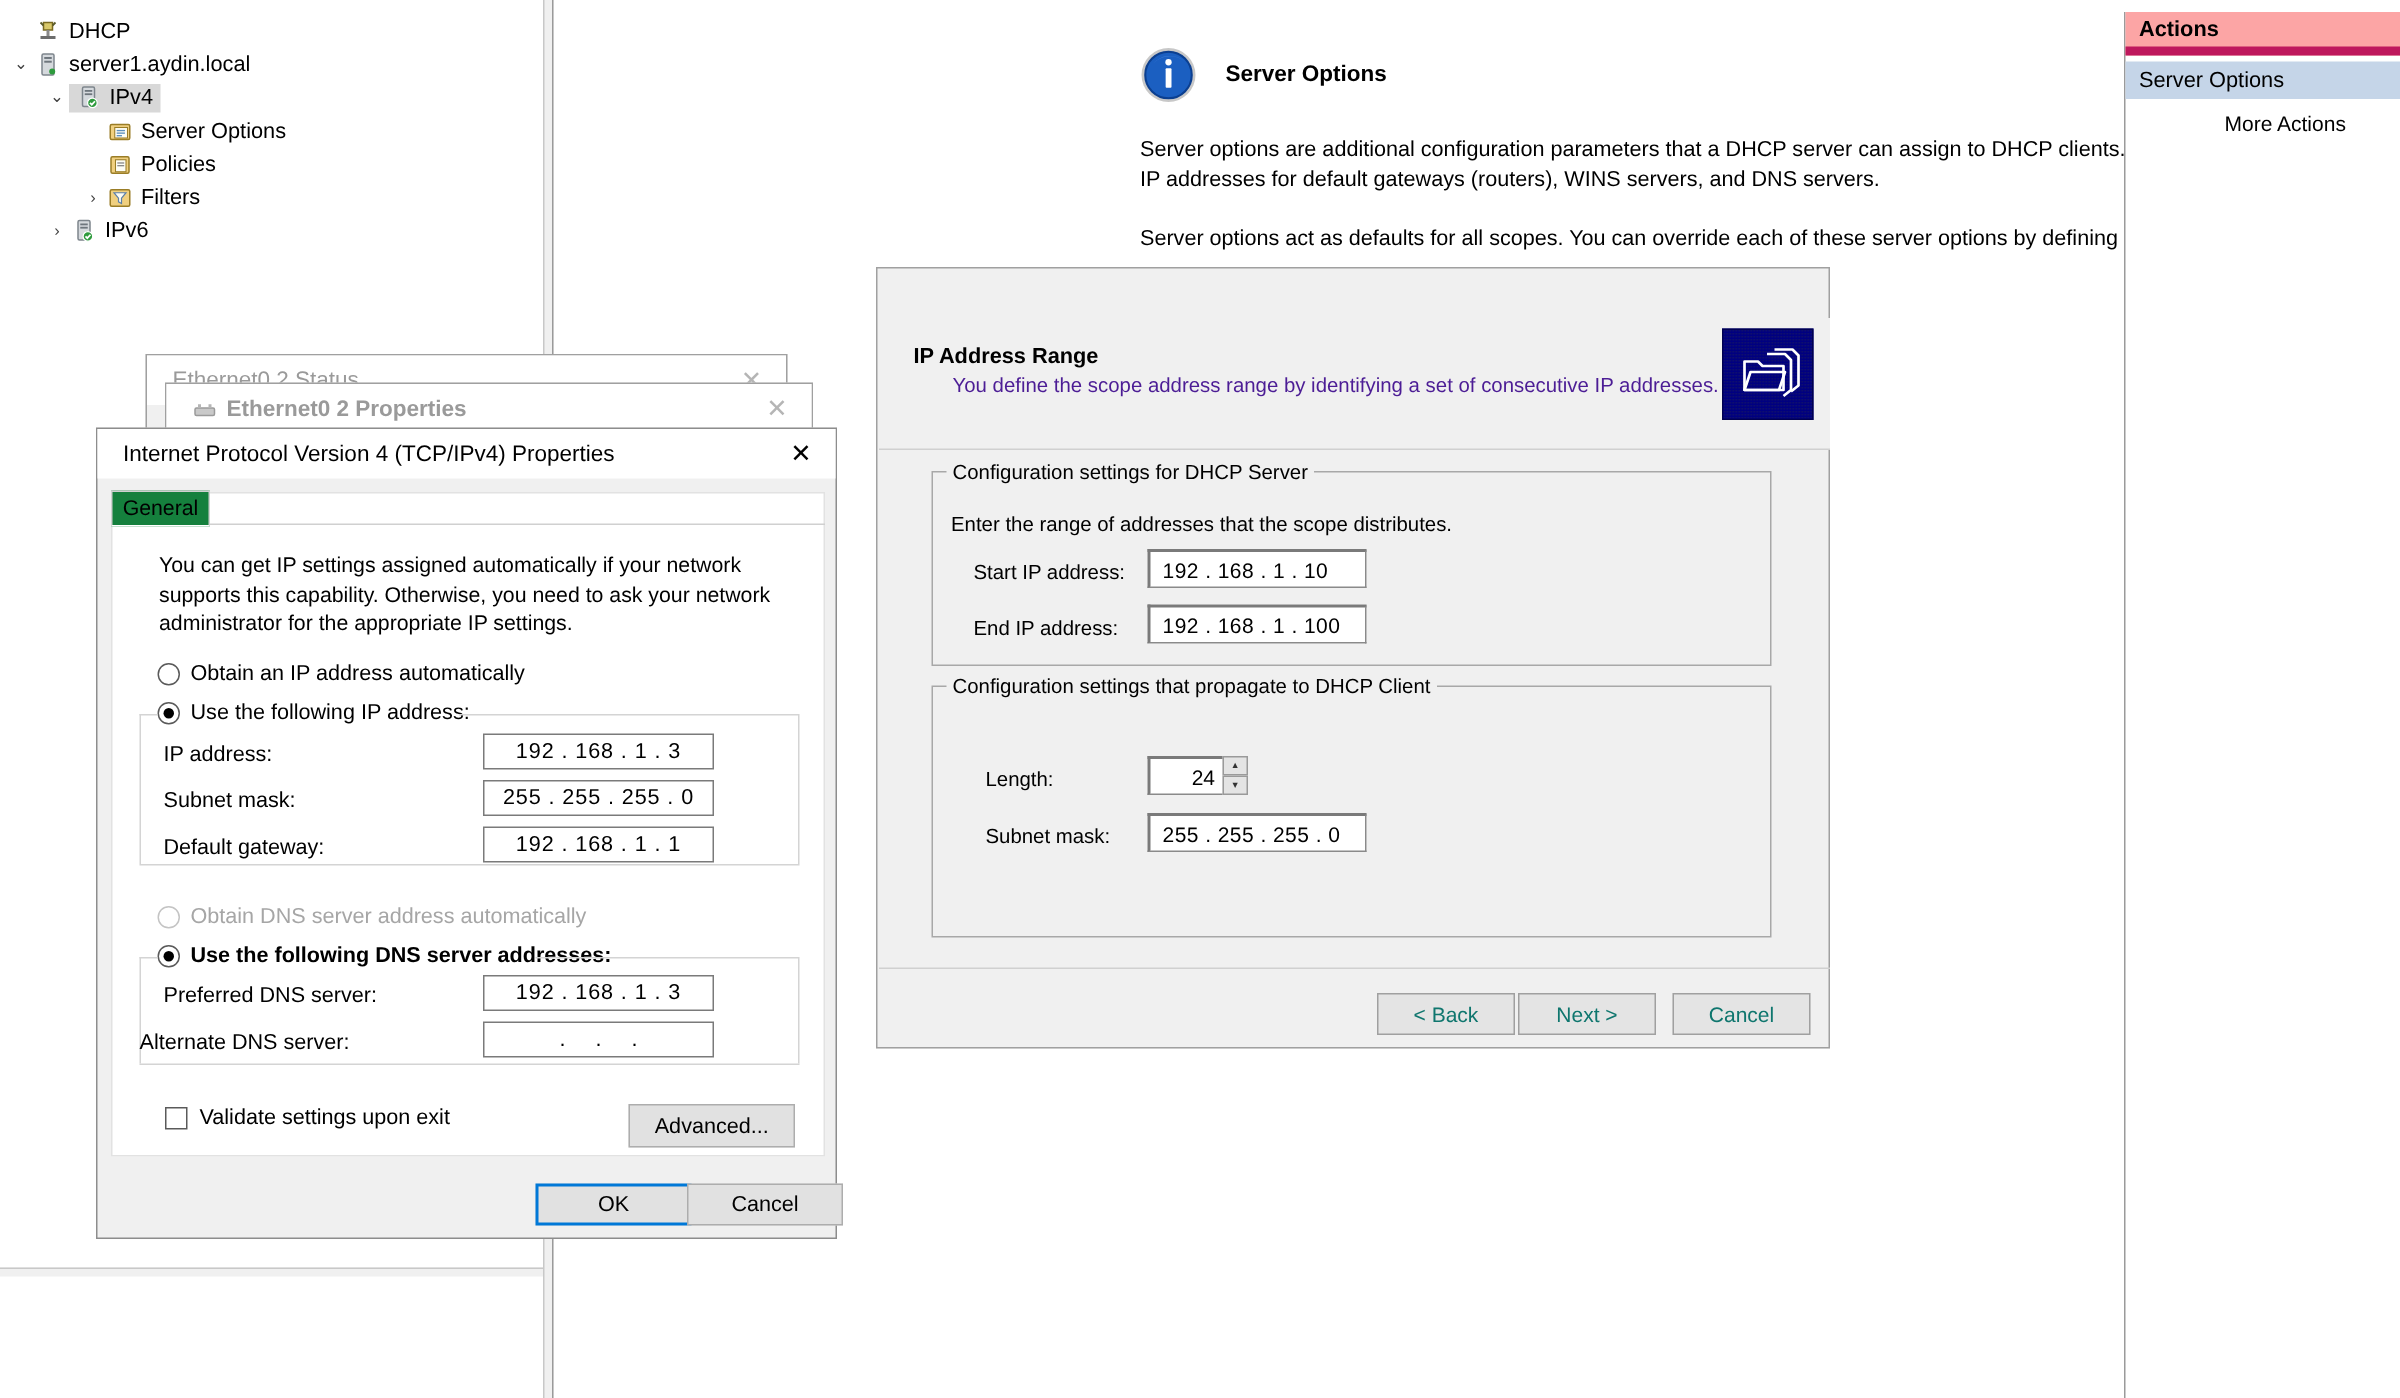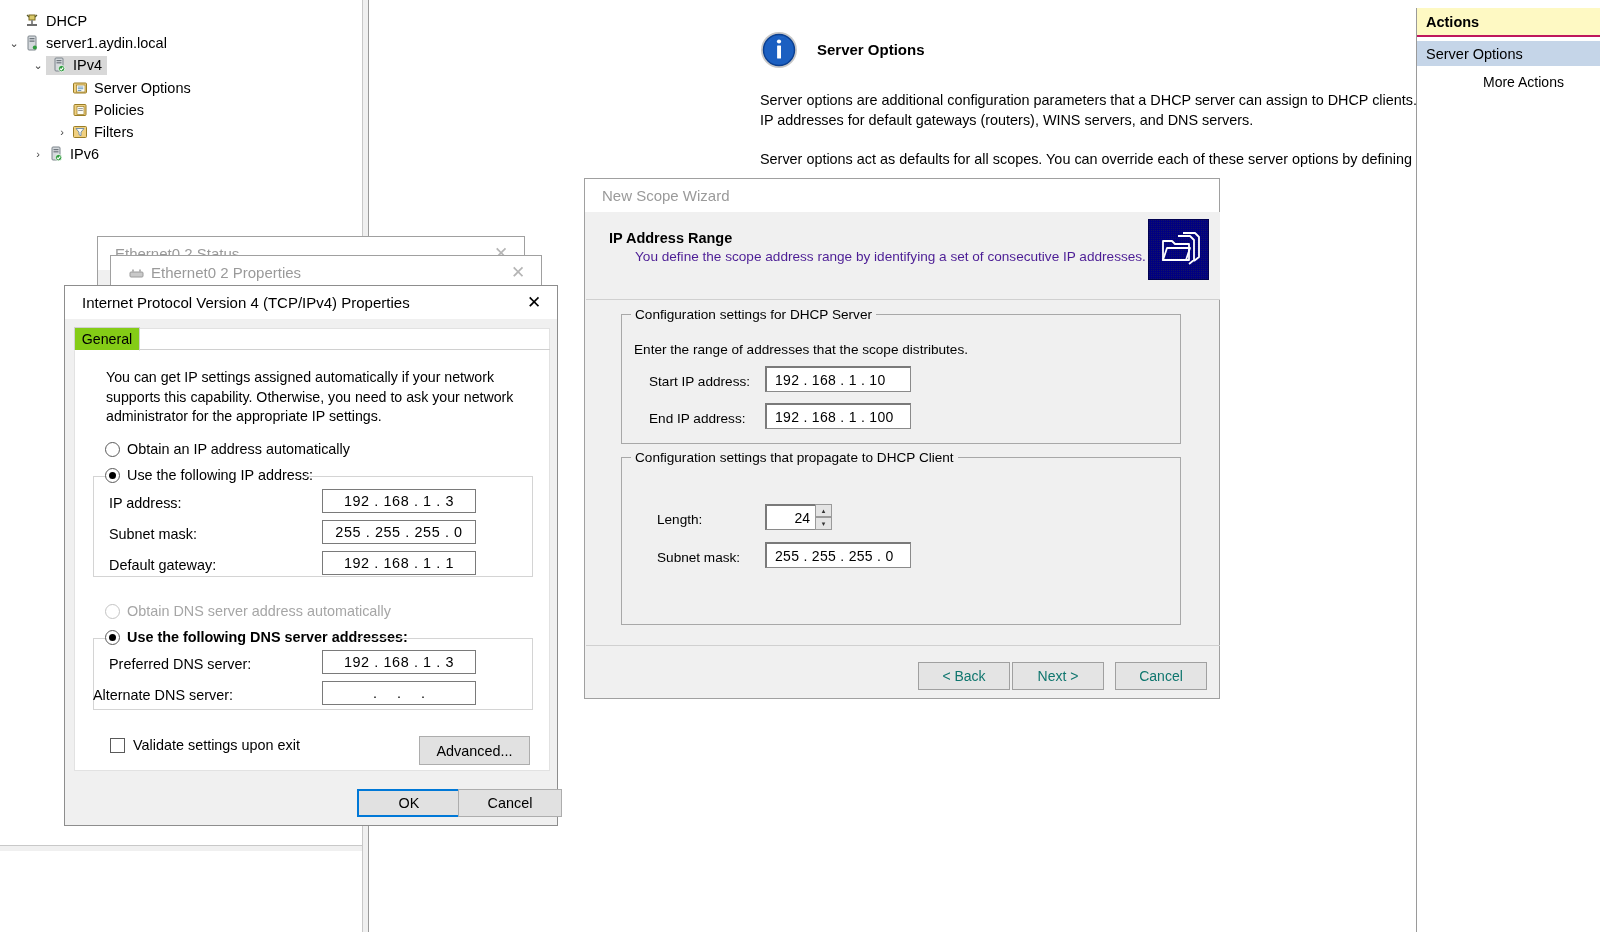--- a/index.html
+++ b/index.html
@@ -58,24 +58,24 @@
     font-size:14.4px; color:#000; line-height:20px;
   }
 
   
   #actions-pane {
     position:absolute; left:1416px; top:8px; width:184px; height:924px;
     background:#ffffff; border-left:1px solid #9a9a9a;
   }
   #actions-header {
     position:absolute; left:0; top:0; width:184px; height:29px;
-    border-bottom:2px solid #be185d;
+    border-bottom:6px solid #be185d;
     display:flex; align-items:center; padding-left:9px;
     font-size:14.5px; font-weight:bold; color:#000;
-    background:#fef9c3;
+    background:#fca5a5;
   }
   #act-server-options {
     position:absolute; left:0px; top:33px; width:184px; height:25px;
     background:#c5d5e8;
     display:flex; align-items:center; padding-left:9px;
     font-size:14.5px; color:#000;
   }
   #act-more {
     position:absolute; left:0px; top:62px; width:184px; height:24px;
     display:flex; align-items:center; padding-left:66px;
@@ -166,21 +166,21 @@
     border:1px solid #5a5a5a; background:#fff;
   }
   .mgrp { position:absolute; border-top:1px solid #d4d4d4; }
   .mgrp-side { position:absolute; width:1px; background:#d4d4d4; }
   .tabstrip {
     position:absolute; border-bottom:1px solid #d0d0d0;
   }
   .tab-active {
     position:absolute; font-size:14.2px; color:#000;
     border:1px solid #d0d0d0; border-bottom:1px solid #fff;
-    background:#84cc16; display:flex; align-items:center; justify-content:center;
+    background:#15803d; display:flex; align-items:center; justify-content:center;
   }
 </style>
 </head>
 <body>
 
 <div id="root">
 
   <div id="tree-pane">
 
     <div class="tree-row" style="left:6px; top:10px;">
@@ -301,21 +301,20 @@
     <div class="body-par" style="top:228px; left:530px; width:120px;">about se</div>
   </div>
 
   <div id="actions-pane">
     <div id="actions-header">Actions</div>
     <div id="act-server-options">Server Options</div>
     <div id="act-more">More Actions</div>
   </div>
 
   <div class="win" style="left:584px; top:178px; width:636px; height:521px;">
-    <div class="win-title inactive">New Scope Wizard</div>
 
     <div style="position:absolute; left:1px; top:33px; width:634px; height:88px; background:#f0f0f0; border-bottom:1px solid #d0d0d0;"></div>
     <div style="position:absolute; left:24px; top:51px; font-size:14.5px; font-weight:bold; color:#000;">IP Address Range</div>
     <div style="position:absolute; left:50px; top:70px; width:520px; font-size:13.6px; color:#4c1d95;">You define the scope address range by identifying a set of consecutive IP addresses.</div>
     <div style="position:absolute; left:563px; top:40px; width:61px; height:61px; background:#000080; border:1px solid #000050;">
       <svg width="59" height="59" viewBox="0 0 59 59">
         <defs>
           <pattern id="dotpat" width="2" height="2" patternUnits="userSpaceOnUse">
             <rect width="2" height="2" fill="#000080"></rect>
             <rect width="1" height="1" fill="#141466"></rect>
@@ -359,21 +358,21 @@
     <div class="cls-btn" style="left:427px; top:483px; width:92px; height:28px;">Next &gt;</div>
     <div class="cls-btn" style="left:530px; top:483px; width:92px; height:28px;">Cancel</div>
   </div>
 
   <div class="win" style="left:97px; top:236px; width:428px; height:570px; background:#f0f0f0;">
     <div class="win-title inactive">Ethernet0 2 Status</div>
     <div class="win-close inactive">✕</div>
   </div>
 
   <div class="win" style="left:110px; top:255px; width:432px; height:555px; background:#f0f0f0;">
-    <div class="win-title inactive" style="padding-left:40px;">Ethernet0 2 Properties</div>
+    <div class="win-title inactive" style="padding-left:40px;font-weight:bold;">Ethernet0 2 Properties</div>
     <div style="position:absolute; left:18px; top:11px; width:16px; height:14px;">
       <svg width="16" height="14" viewBox="0 0 16 14">
         <rect x="1" y="5" width="13" height="5" rx="1" fill="#c9c9c9" stroke="#9a9a9a"></rect>
         <rect x="3" y="2.5" width="2" height="2.5" fill="#b5b5b5"></rect>
         <rect x="10" y="2.5" width="2" height="2.5" fill="#b5b5b5"></rect>
       </svg>
     </div>
     <div class="win-close inactive">✕</div>
   </div>
 

